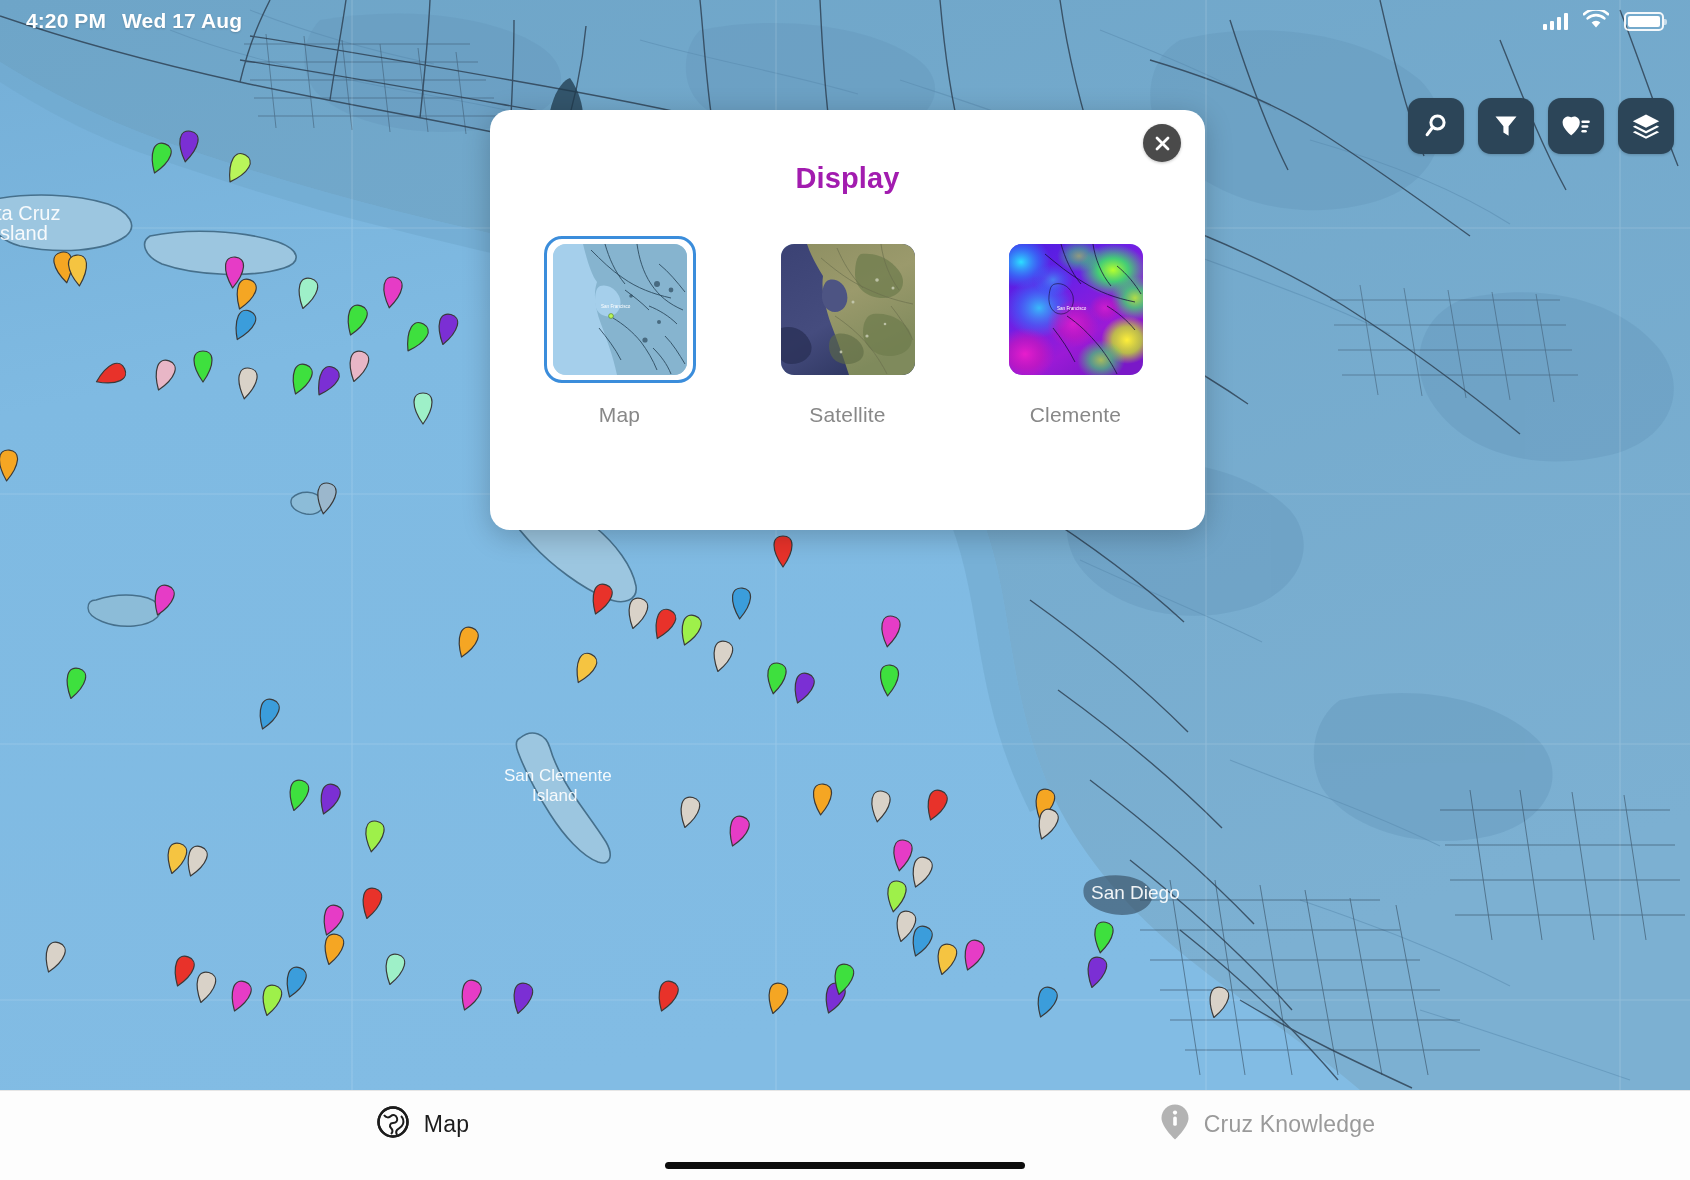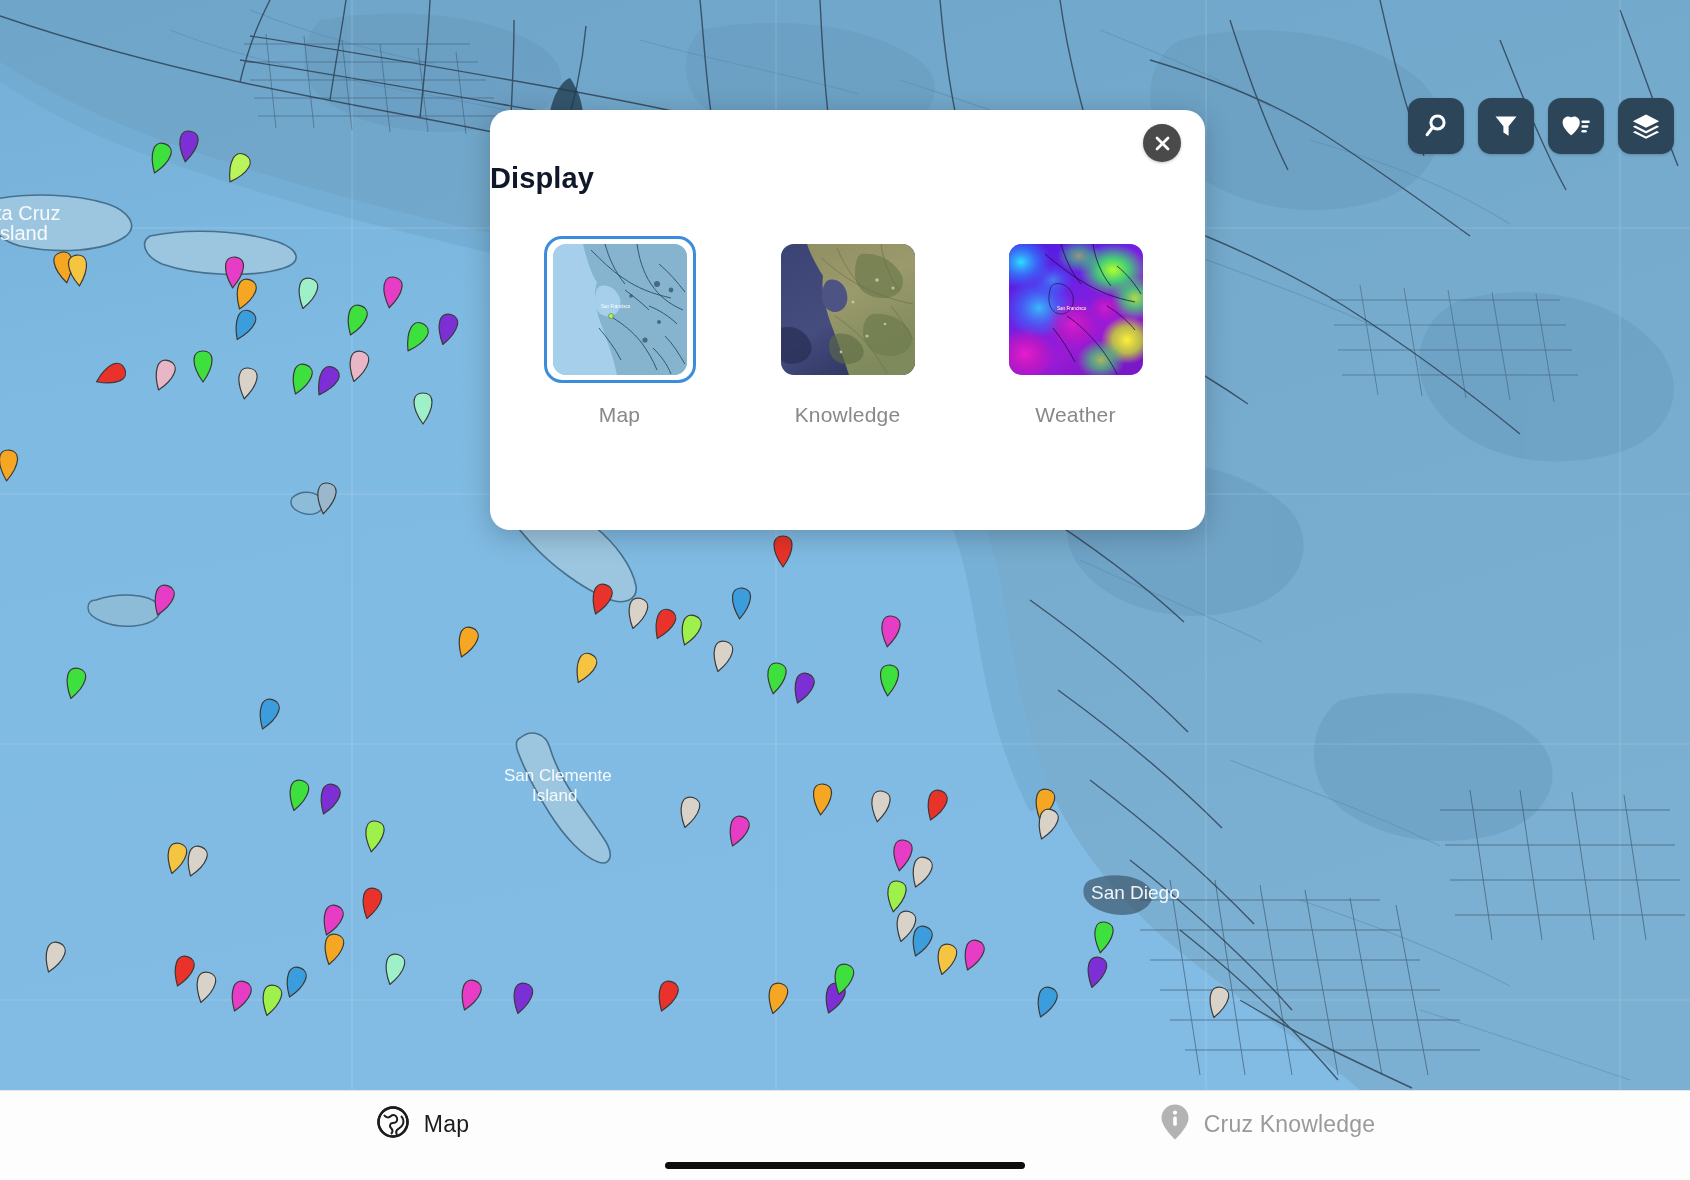--- a/index.html
+++ b/index.html
@@ -110,25 +110,25 @@
     transform: translate(-24px, 14px);
     width: 38px; height: 38px;
     border-radius: 50%;
     background: #4a4a4a;
     display: flex; align-items:center; justify-content:center;
     cursor: pointer;
     z-index: 5;
     box-shadow: 0 1px 3px rgba(0,0,0,.25);
   }
   .modal-title {
-    text-align: left;
+    text-align: center;
     margin-top: 52px;
     font-size: 29px;
     font-weight: 700;
-    color: #0f172a;
+    color: #a21caf;
     letter-spacing: .1px;
   }
   .options {
     display: flex;
     justify-content: center;
     gap: 80px;
     margin-top: 41px;
   }
   .option {
     width: 148px;
@@ -579,20 +579,44 @@
           </svg></div>
         <div class="boat" style="left: 1030px; top: 984px;"><svg width="32" height="36" viewBox="0 0 32 36" style="transform: rotate(200deg);">
             <path d="M16 2 C21 9 25 17 25 24 C25 30 21 33 16 33 C11 33 7 30 7 24 C7 17 11 9 16 2 Z" fill="#3b9ddb" stroke="#3a3a3a" stroke-width="1.2" stroke-linejoin="round"></path>
           </svg></div>
         <div class="boat" style="left: 1202px; top: 984px;"><svg width="32" height="36" viewBox="0 0 32 36" style="transform: rotate(195deg);">
             <path d="M16 2 C21 9 25 17 25 24 C25 30 21 33 16 33 C11 33 7 30 7 24 C7 17 11 9 16 2 Z" fill="#d9d2c8" stroke="#3a3a3a" stroke-width="1.2" stroke-linejoin="round"></path>
           </svg></div>
       </div>
   </div>
 
+  <div class="status-bar">
+    <div class="status-left">
+      <span>4:20 PM</span>
+      <span>Wed 17 Aug</span>
+    </div>
+    <div class="status-right">
+      <span class="sig-bars">
+        <i></i>
+          <i></i>
+          <i></i>
+          <i></i>
+      </span>
+      <span>
+        <svg width="26" height="19" viewBox="0 0 26 19">
+          <path d="M13 17.5 L8.6 12.4 A6.6 6.6 0 0 1 17.4 12.4 Z" fill="#fff"></path>
+          <path d="M4.6 8.4 A12.4 12.4 0 0 1 21.4 8.4" stroke="#fff" stroke-width="2.6" fill="none" stroke-linecap="round"></path>
+          <path d="M0.9 4.2 A17.6 17.6 0 0 1 25.1 4.2" stroke="#fff" stroke-width="2.6" fill="none" stroke-linecap="round"></path>
+        </svg>
+      </span>
+      <span class="battery">
+          <span></span>
+        </span>
+    </div>
+  </div>
 
   <div class="toolbar">
     <div class="tb-btn">
       <svg width="28" height="28" viewBox="0 0 28 28">
         <circle cx="15.5" cy="10.5" r="6.6" fill="none" stroke="#fff" stroke-width="3"></circle>
         <line x1="10.6" y1="15.4" x2="5.2" y2="22.6" stroke="#fff" stroke-width="3.2" stroke-linecap="round"></line>
       </svg>
     </div>
     <div class="tb-btn">
       <svg width="28" height="28" viewBox="0 0 28 28">
@@ -704,21 +728,21 @@
                     <circle cx="86" cy="92" r="1.6"></circle>
                   <circle cx="104" cy="80" r="1.3"></circle>
                     <circle cx="60" cy="108" r="1.4"></circle>
                 </g>
                 <g fill="#2a3158" opacity="0.8">
                   <path d="M0,84 C14,80 26,88 30,100 C33,110 24,120 10,120 C0,120 -4,112 -4,102 C-4,92 -4,86 0,84 Z"></path>
                 </g>
               </svg>
             </div>
           </div>
-          <div class="option-label">Knowledge</div>
+          <div class="option-label">Satellite</div>
         </div>
 
         <div class="option">
           <div class="thumb-ring">
             <div class="thumb">
               <svg width="134" height="131" viewBox="0 0 134 131">
                 <defs>
                   <radialGradient id="wGreen" cx="0.5" cy="0.5" r="0.5">
                     <stop offset="0%" stop-color="#b6ff2e"></stop>
                     <stop offset="45%" stop-color="#3ee06a" stop-opacity="0.9"></stop>
@@ -765,21 +789,21 @@
                   <path d="M58,72 C70,80 80,90 90,102 C98,112 104,122 108,130"></path>
                   <path d="M44,84 C52,94 60,106 66,118"></path>
                   <path d="M108,22 C118,30 126,40 132,50"></path>
                   <path d="M98,62 C108,68 118,76 126,86"></path>
                 </g>
                 <path d="M46,40 C54,38 62,44 64,52 C66,62 60,70 52,70 C44,70 39,62 40,52 C41,44 42,41 46,40 Z" fill="none" stroke="#16103a" stroke-width="0.9" opacity="0.7"></path>
                 <text x="48" y="66" font-size="4.6" fill="#ffffff" font-family="Liberation Sans, sans-serif">San Francisco</text>
               </svg>
             </div>
           </div>
-          <div class="option-label">Weather</div>
+          <div class="option-label">Clemente</div>
         </div>
 
       </div>
     </div>
   </div>
 
   <div class="tabbar">
 
     <div class="tab active">
       <span>

